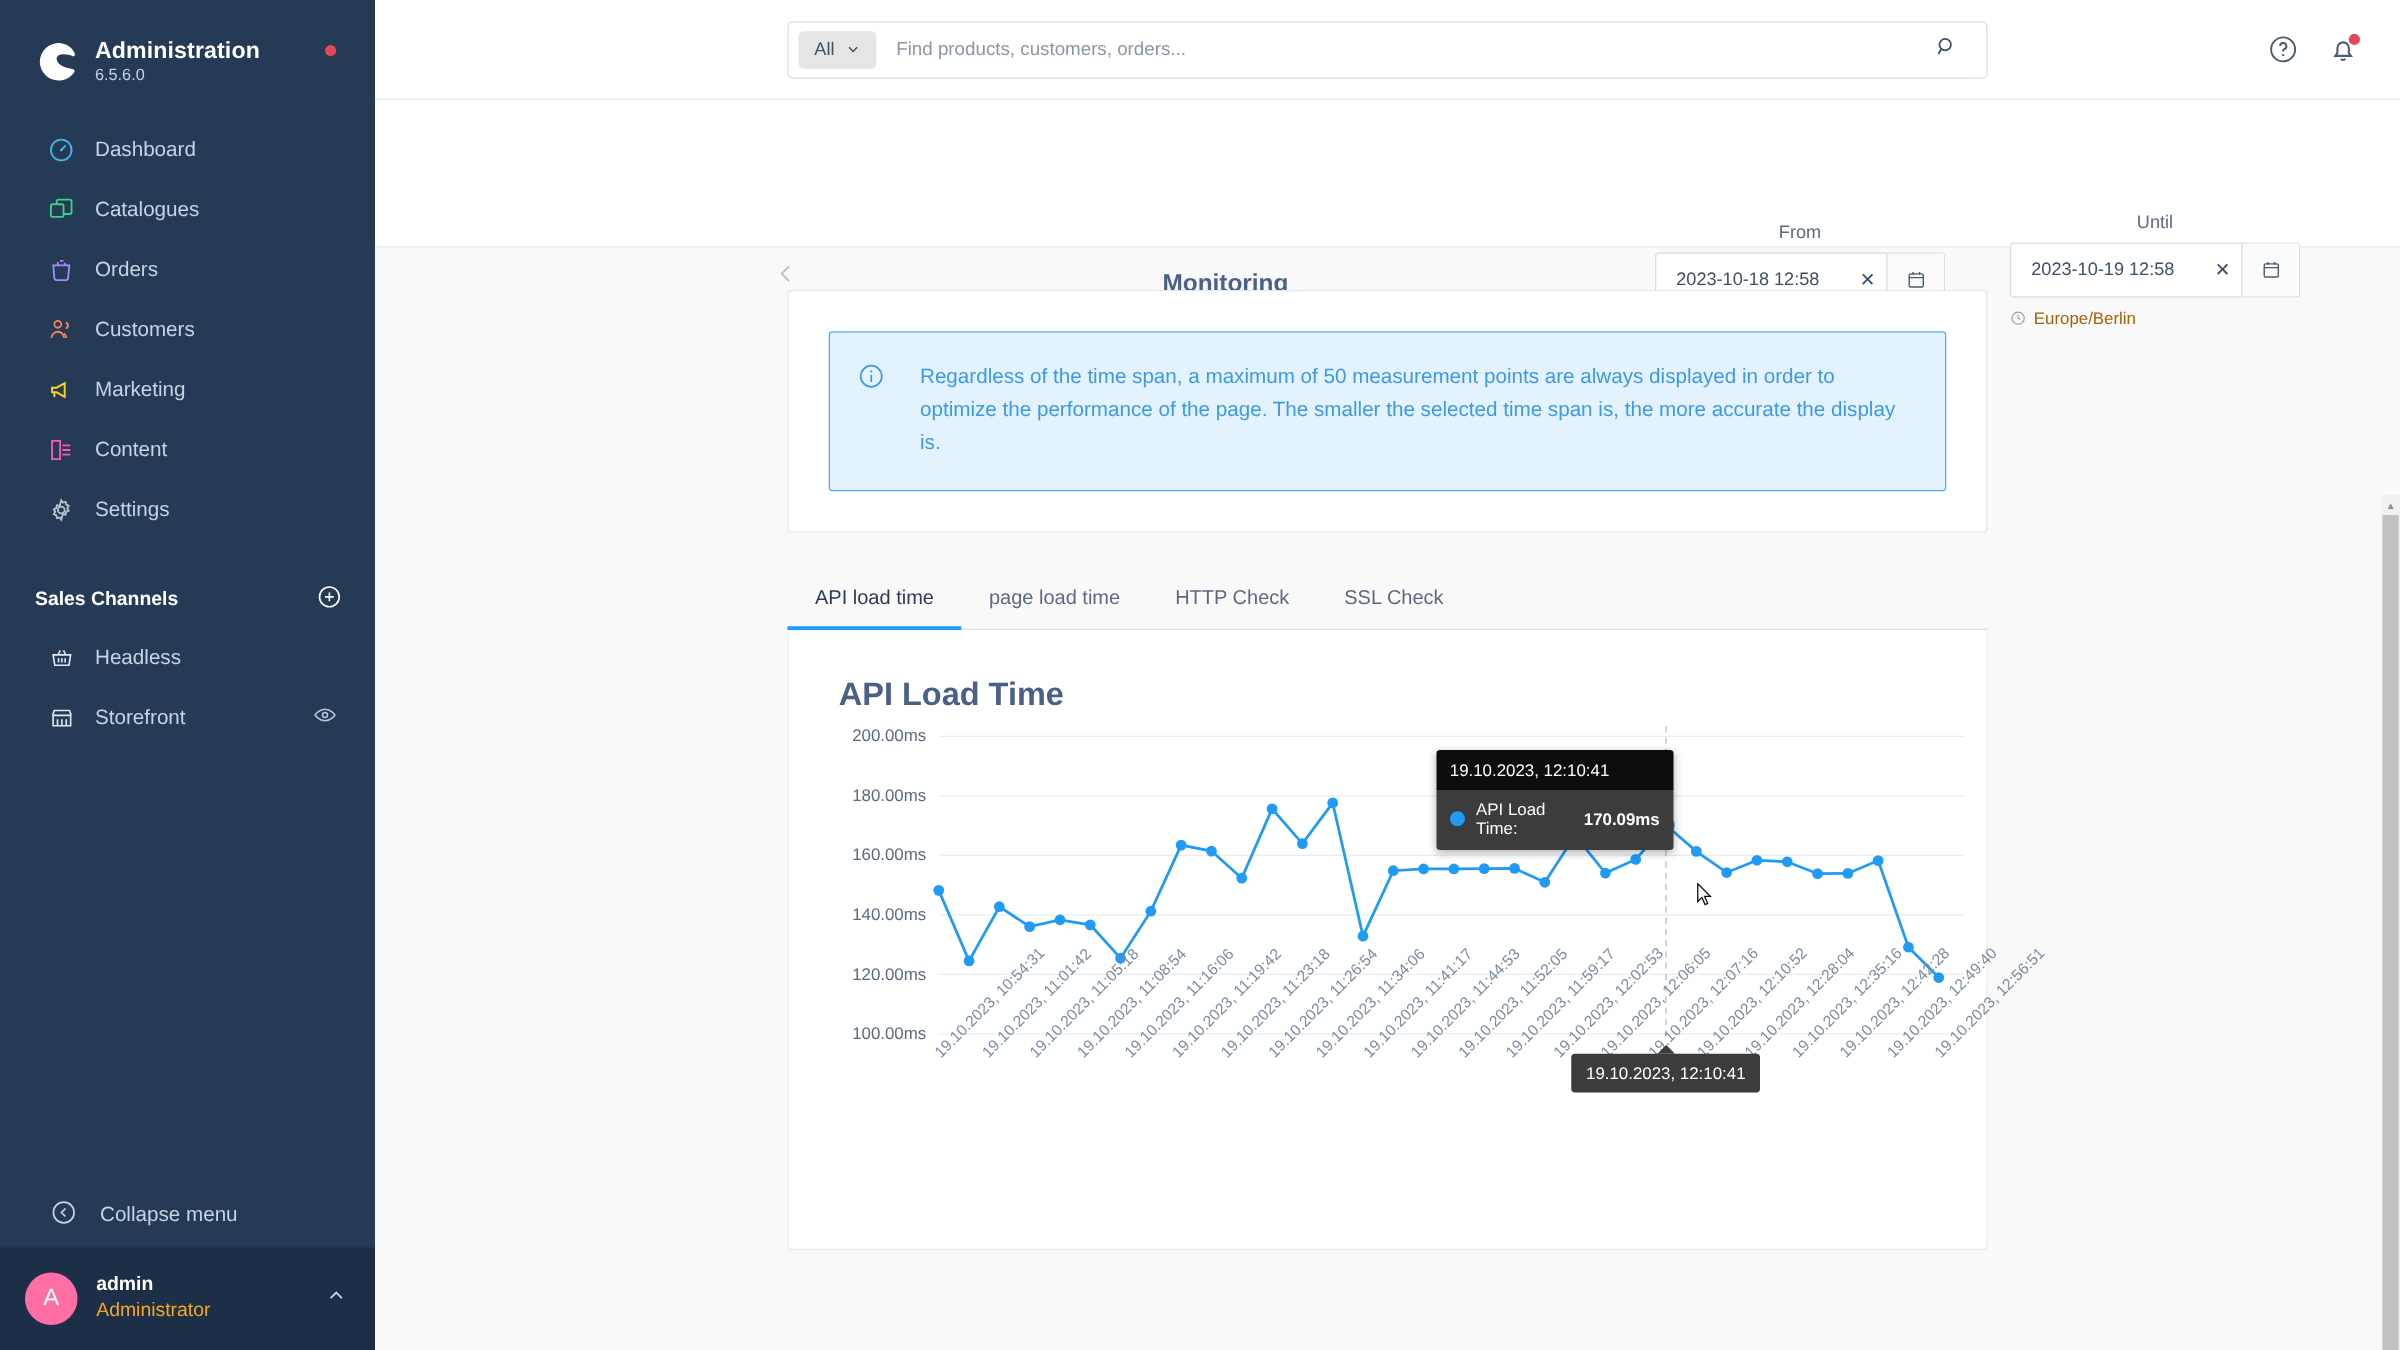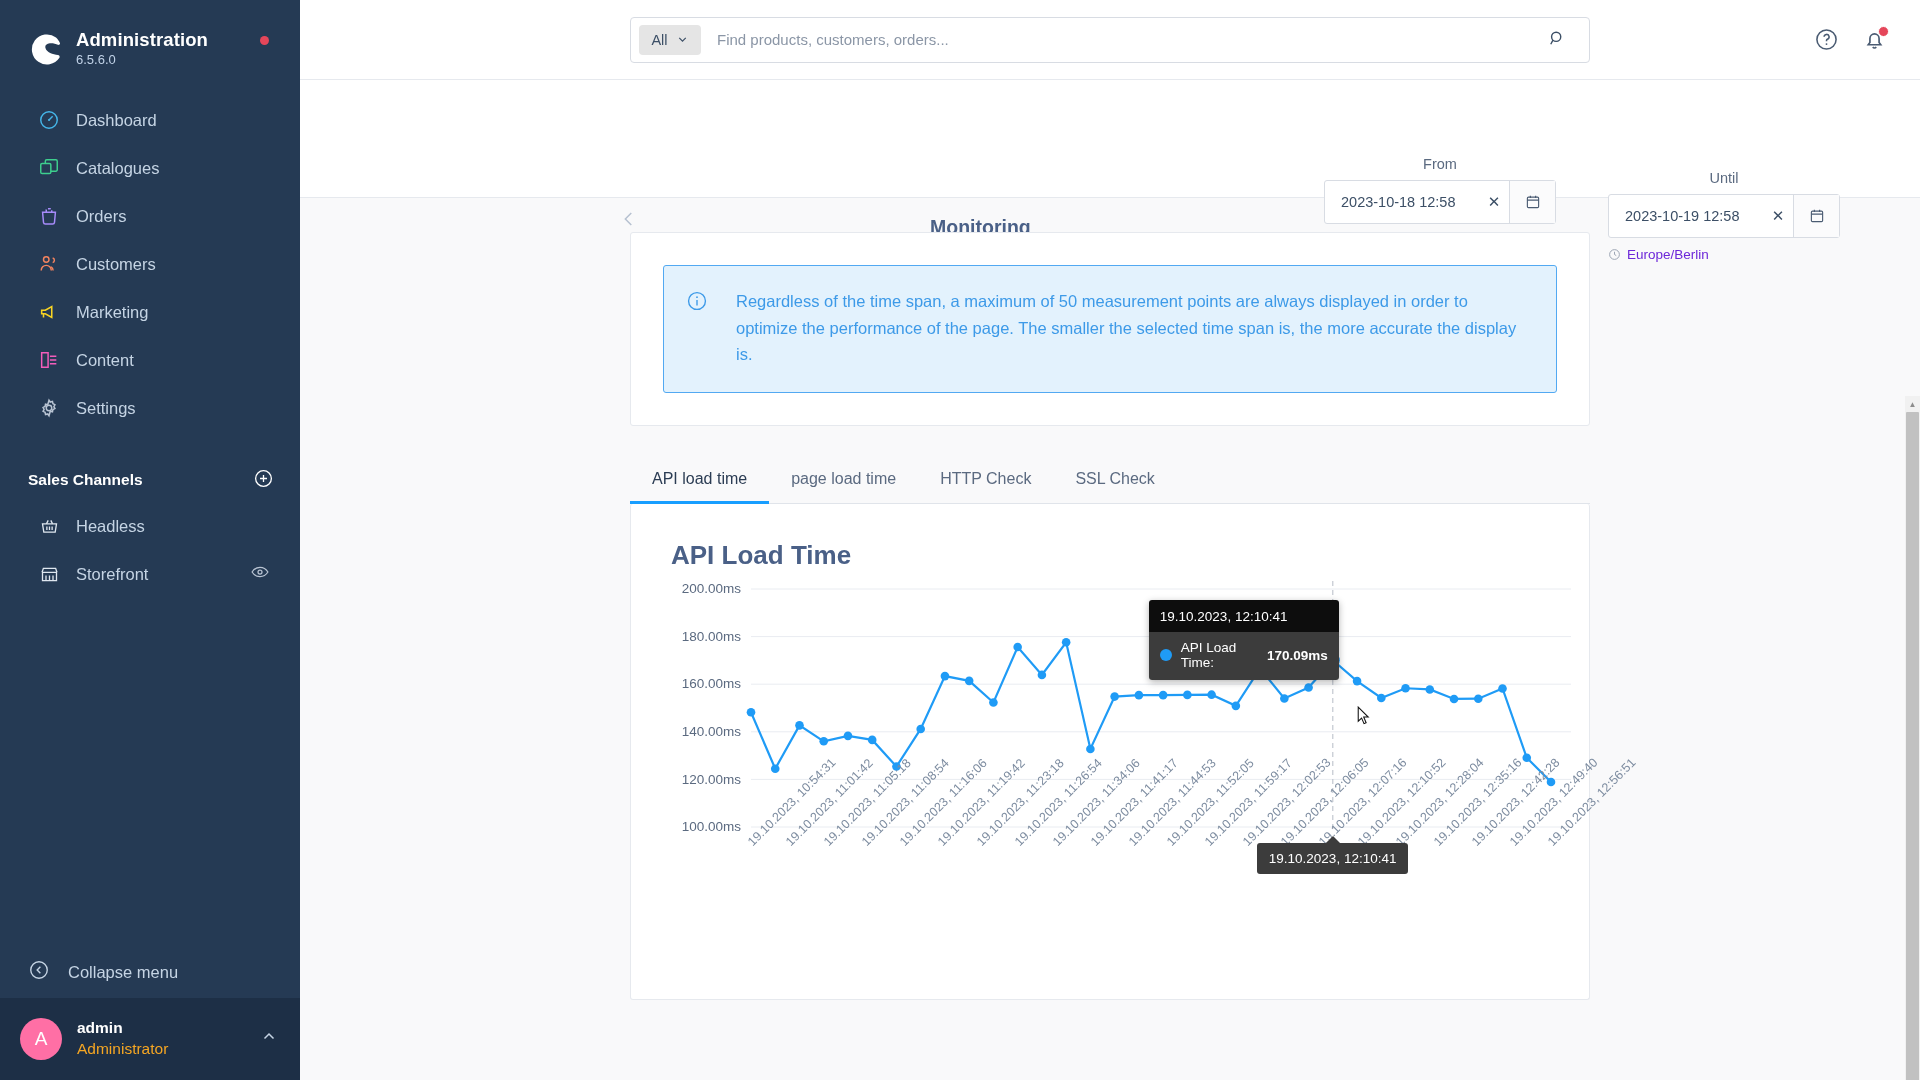--- a/index.html
+++ b/index.html
@@ -36,21 +36,21 @@
   .nav-label { color: #c5d4e4; font-size: 16.5px; }
 
   .section-head {
     display: flex; align-items: center; justify-content: space-between;
     padding: 0 26px 0 28px; height: 44px; margin-top: 26px;
   }
   .section-title { color: #fff; font-size: 15.5px; font-weight: bold; }
 
   .collapse-row {
     position: absolute; left: 0; bottom: 82px; width: 300px;
-    display: flex; align-items: center; padding-left: 28px; height: 52px; cursor: pointer;
+    display: flex; align-items: center; padding-left: 40px; height: 52px; cursor: pointer;
   }
   .collapse-label { color: #c5d4e4; font-size: 16.5px; margin-left: 18px; }
 
   .user-row {
     position: absolute; left: 0; bottom: 0; width: 300px; height: 82px;
     background: #1d2f46; display: flex; align-items: center; padding: 0 22px 0 20px; cursor: pointer;
   }
   .avatar {
     width: 42px; height: 42px; border-radius: 50%; background: #ff6fa5;
     color: #fff; font-size: 19px; display: flex; align-items: center; justify-content: center;
@@ -99,21 +99,21 @@
   .date-field {
     width: 232px; height: 44px; background: #fff; border: 1px solid #d8dce3;
     display: flex; align-items: center; border-radius: 3px;
   }
   .date-value { flex: 1 1 auto; padding-left: 16px; font-size: 14.5px; color: #3c4f66; }
   .date-clear { width: 30px; display: flex; align-items: center; justify-content: center; color: #3c4f66; cursor: pointer; font-size: 15px; }
   .date-cal {
     width: 46px; height: 42px; border-left: 1px solid #d8dce3; background: #fbfbfc;
     display: flex; align-items: center; justify-content: center; cursor: pointer; color: #4a5b72;
   }
-  .tz { display: flex; align-items: center; gap: 6px; margin-top: 9px; color: #6d28d9; font-size: 13.5px; }
+  .tz { display: flex; align-items: center; gap: 6px; margin-top: 9px; color: #a16207; font-size: 13.5px; }
 
   .content { flex: 1 1 auto; overflow: hidden; position: relative; padding-top: 0; }
 
   .card {
     background: #fff; border: 1px solid #e6e9ee; border-radius: 3px;
     margin: 34px auto 0 auto; width: 960px;
   }
   .notice-card { padding: 32px; }
   .notice {
     border: 1px solid #52a9f2; background: #e3f2fd; border-radius: 3px;
@@ -369,21 +369,21 @@
     </div>
 
     <div class="pagehead">
       <span class="back-arrow">
         <svg viewBox="0 0 24 24" width="22" height="22" fill="none" stroke="#b6c1d0" stroke-width="1.6">
             <path d="M14.5 5.5L8 12l6.5 6.5"></path>
           </svg>
       </span>
       <span class="page-title">Monitoring</span>
 
-      <div class="date-group" style="left:1024px; top:76px;">
+      <div class="date-group" style="left:1024px; top:98px;">
         <span class="date-label" style="text-align:center;width:232px;">From</span>
         <div class="date-field">
           <span class="date-value">2023-10-18 12:58</span>
           <span class="date-clear">✕</span>
           <span class="date-cal">
             <svg viewBox="0 0 24 24" width="18" height="18" fill="none" stroke="#4a5b72" stroke-width="1.5">
               <rect x="4.5" y="5.5" width="15" height="14" rx="1.5"></rect>
                 <path d="M4.5 9.5h15M8.5 3.5v3M15.5 3.5v3"></path>
             </svg>
           </span>

